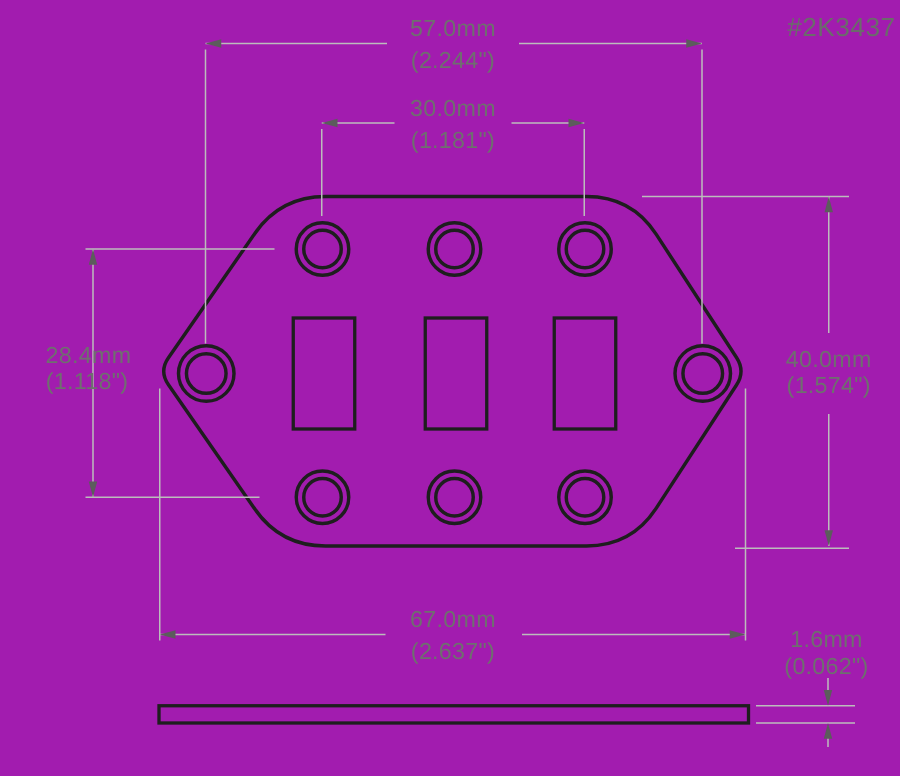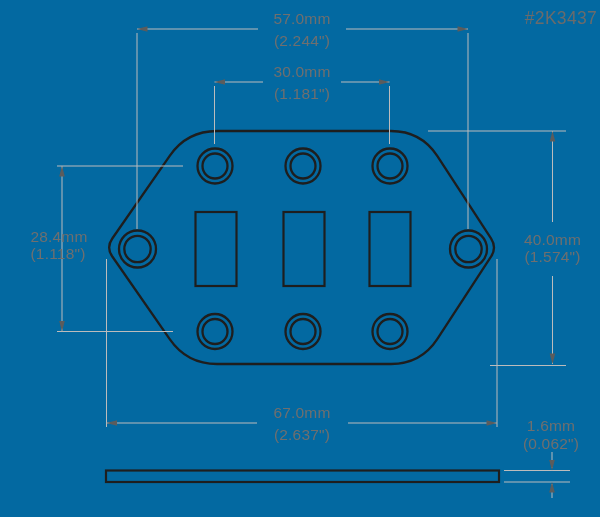--- a/index.html
+++ b/index.html
@@ -4,21 +4,21 @@
 <style>
   html, body {
     margin: 0;
     padding: 0;
     background: #ffffff;
   }
   .canvas {
     position: relative;
     width: 600px;
     height: 517px;
-    background: #0369a1;
+    background: #a21caf;
     overflow: hidden;
     font-family: "Liberation Sans", sans-serif;
   }
   svg { display: block; }
 
   .outline {
     fill: none;
     stroke: #1e1e1e;
     stroke-width: 2.3;
     stroke-linecap: round;

